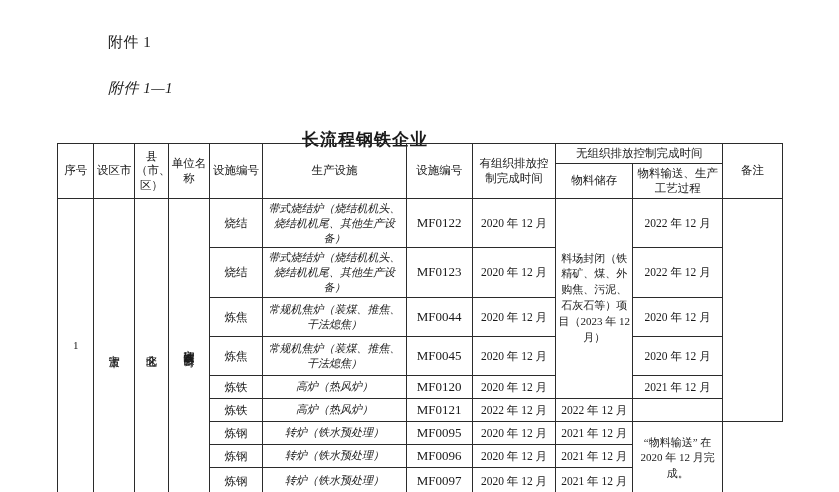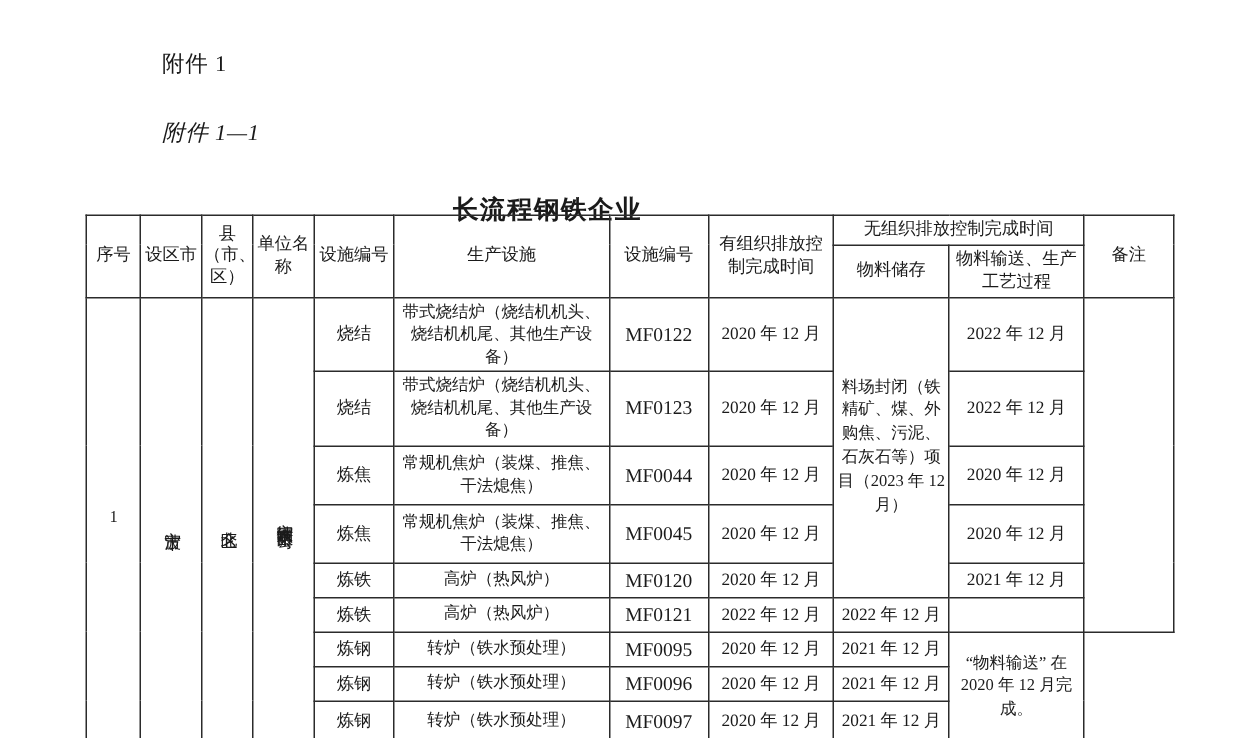--- a/index.html
+++ b/index.html
@@ -73,21 +73,21 @@
   }
   .vert {
     writing-mode: vertical-rl;
     text-orientation: upright;
     letter-spacing: 1px;
     margin: 0 auto;
     display: inline-block;
     line-height: 1.1;
   }
   .cell-proc { font-size: 11.5px; }
-  .cell-equip { font-size: 11px; line-height: 1.35; padding: 3px 4px; }
+  .cell-equip { font-size: 11px; line-height: 1.35; padding: 3px 4px; font-style: italic; }
   .cell-code { font-size: 13px; }
   .cell-date { font-size: 11.5px; margin-top: 47px; }
   .cell-storage { font-size: 11px; line-height: 1.45; padding: 3px 3px; }
   .cell-remark { font-size: 11px; line-height: 1.4; padding: 2px 3px; }
   .narrow-text {
     font-size: 11.5px;
     line-height: 1.2;
   }
 </style>
 </head>

